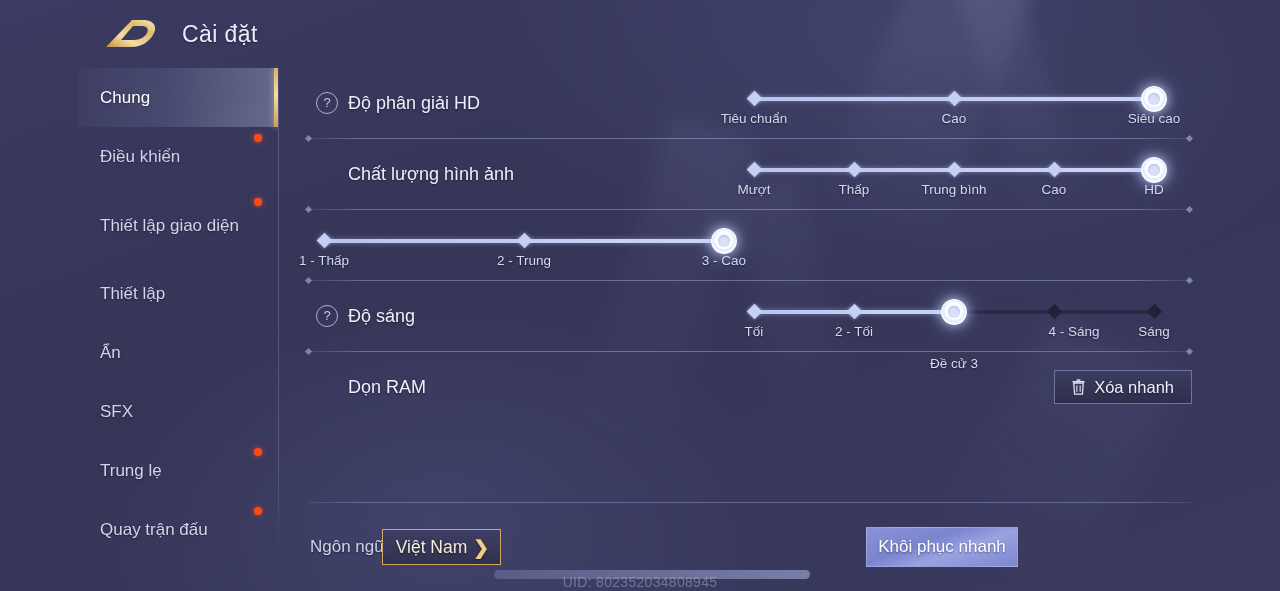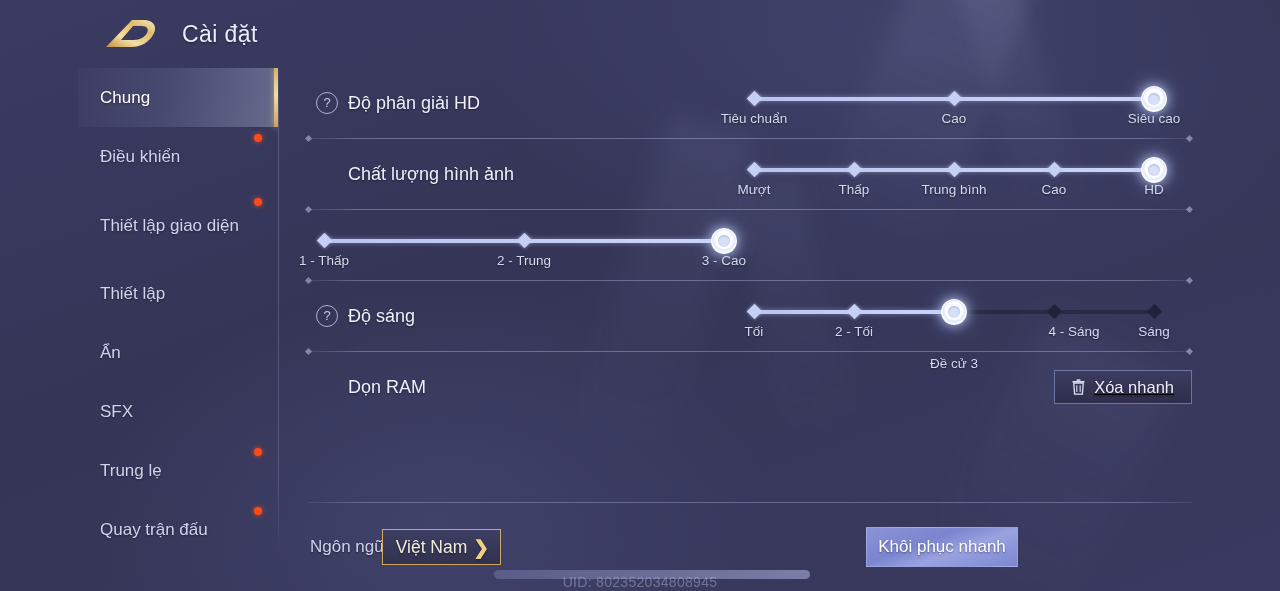--- a/index.html
+++ b/index.html
@@ -154,21 +154,21 @@
     width: 12px; height: 12px; margin: -6px 0 0 -6px; border-radius: 50%;
     background: #d9e1f8; box-shadow: inset 0 1px 2px rgba(130,145,200,.5);
   }
   .tick-label {
     position: absolute; top: 36px; transform: translateX(-50%);
     font-size: 13.5px; color: #d3d9f0; white-space: nowrap;
     text-shadow: 0 1px 2px rgba(0,0,0,.5);
   }
 
   
-  .row-right { margin-left: auto; padding-right: 8px; display: flex; align-items: center; text-decoration: underline; }
+  .row-right { margin-left: auto; padding-right: 8px; display: flex; align-items: center; }
   .btn-dark {
     display: inline-flex; align-items: center; gap: 9px;
     height: 34px; padding: 0 17px;
     background: linear-gradient(180deg, #3c3c60, #2e2e4c);
     border: 1px solid #6d74a0;
     color: #eceffc; font-size: 16.5px;
     cursor: pointer;
     text-shadow: 0 1px 2px rgba(0,0,0,.5);
   }
   .trash-icon { width: 13px; height: 16px; flex: none; }

